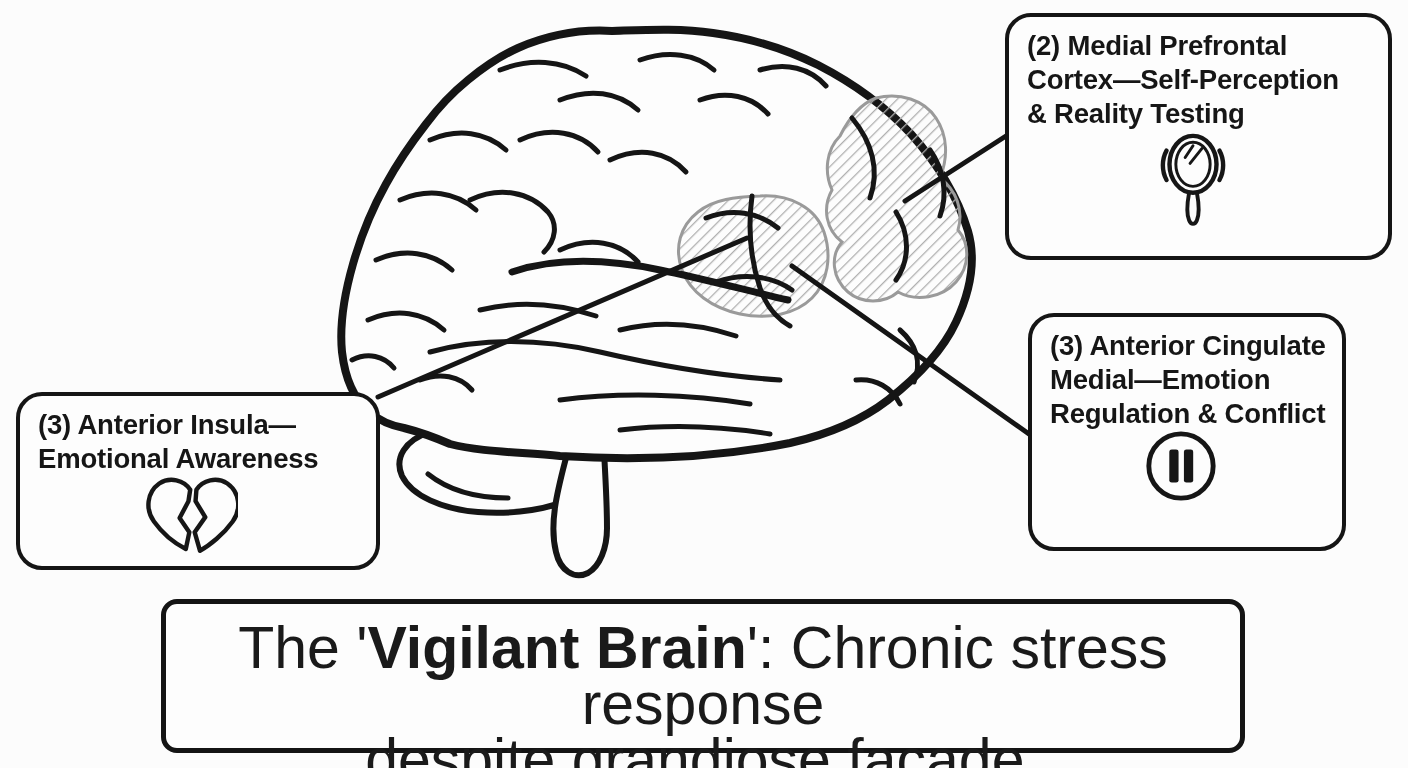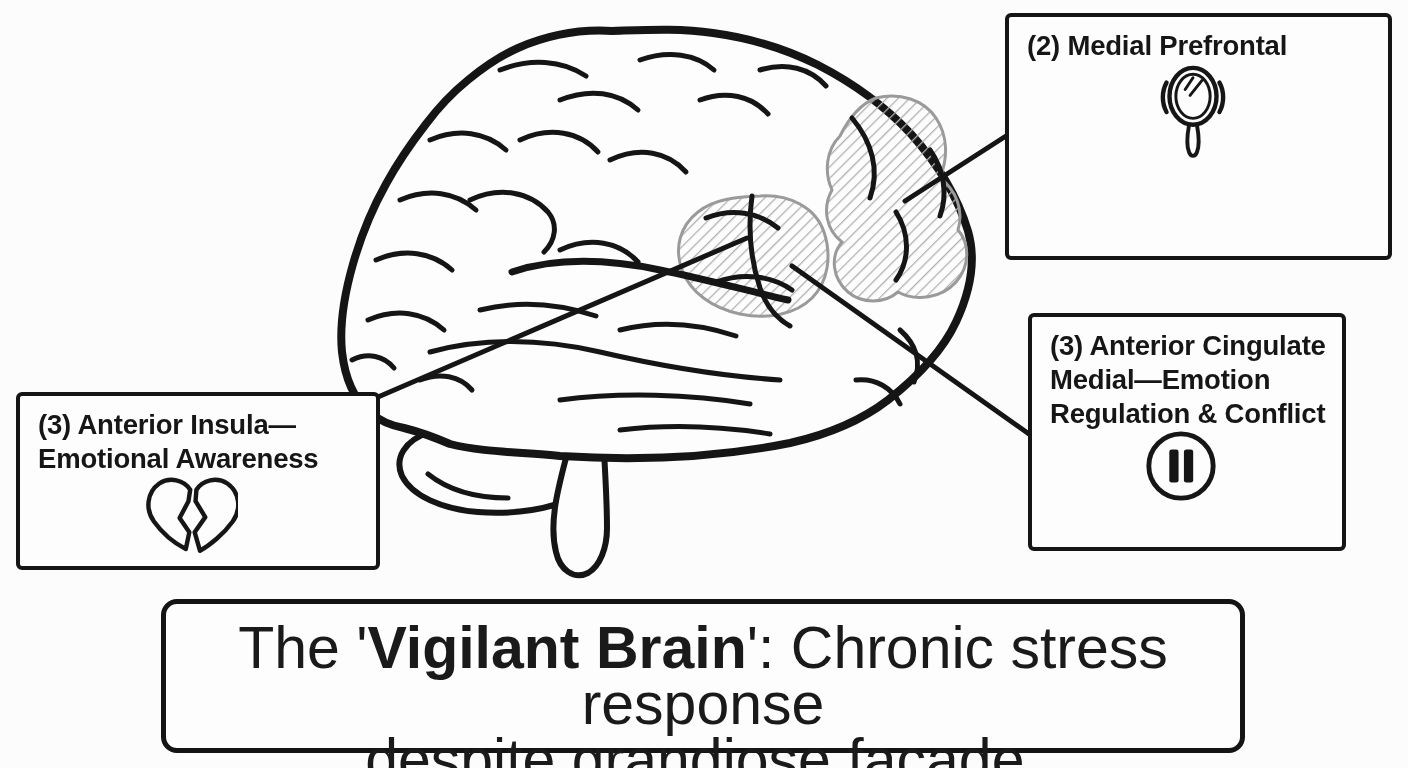--- a/index.html
+++ b/index.html
@@ -4,21 +4,21 @@
 <style>
   html,body { margin:0; padding:0; background:#e8e8e8; }
   .stage {
     position:relative; width:1408px; height:768px; overflow:hidden;
     background:#fcfcfc; color:#151515;
     font-family:"Liberation Sans","DejaVu Sans",sans-serif;
   }
   .brain-svg { position:absolute; left:0; top:0; }
   .callout {
     position:absolute; box-sizing:border-box;
-    background:#fdfdfd; border:4px solid #151515; border-radius:6px;
+    background:#fdfdfd; border:4px solid #151515; border-radius:26px;
     padding:12px 30px 0 18px;
   }
   .callout .line {
     font-weight:bold; font-size:27.5px; line-height:34px;
     white-space:nowrap; letter-spacing:-0.2px; color:#161616;
   }
   .icon-wrap { display:flex; justify-content:center; align-items:flex-start; }
   .caption-box {
     position:absolute; box-sizing:border-box;
     left:161px; top:599px; width:1084px; height:154px;
@@ -119,20 +119,22 @@
         <g fill="#fdfdfd" stroke="#161616" stroke-width="5" stroke-linejoin="round">
           <path d="M 50,14 C 43,3 27,-1 15,7 C 1,17 -1,36 9,50 C 19,64 33,75 45,81 L 49,62 L 38,46 L 48,27 Z"></path>
           <path d="M 57,14 C 64,3 80,-1 92,7 C 106,17 108,36 98,50 C 88,64 72,77 61,83 L 55,62 L 67,45 L 56,27 Z"></path>
         </g>
       </svg>
     </div>
   </div>
 
   <div class="callout" style="left:1005px; top:13px; width:387px; height:247px;">
     <div class="line">(2) Medial Prefrontal</div>
+    <div class="line">Cortex—Self-Perception</div>
+    <div class="line">&amp; Reality Testing</div>
     <div class="icon-wrap">
       <svg width="72" height="98" viewBox="0 0 72 100">
         <g fill="none" stroke="#161616" stroke-linecap="round">
           <ellipse cx="36" cy="34" rx="24" ry="29" stroke-width="4.5"></ellipse>
           <ellipse cx="36" cy="34" rx="17.5" ry="22.5" stroke-width="3"></ellipse>
           <path d="M 28,27 L 36,15" stroke-width="3"></path>
           <path d="M 33,33 L 45,18" stroke-width="3"></path>
           <path d="M 9,20 C 4,29 4,41 9,50" stroke-width="4.5"></path>
           <path d="M 63,20 C 68,29 68,41 63,50" stroke-width="4.5"></path>
           <path d="M 32,63 C 30,74 29,84 32,91 C 34,96 38,96 40,91 C 43,84 42,74 40,63" stroke-width="4"></path>

